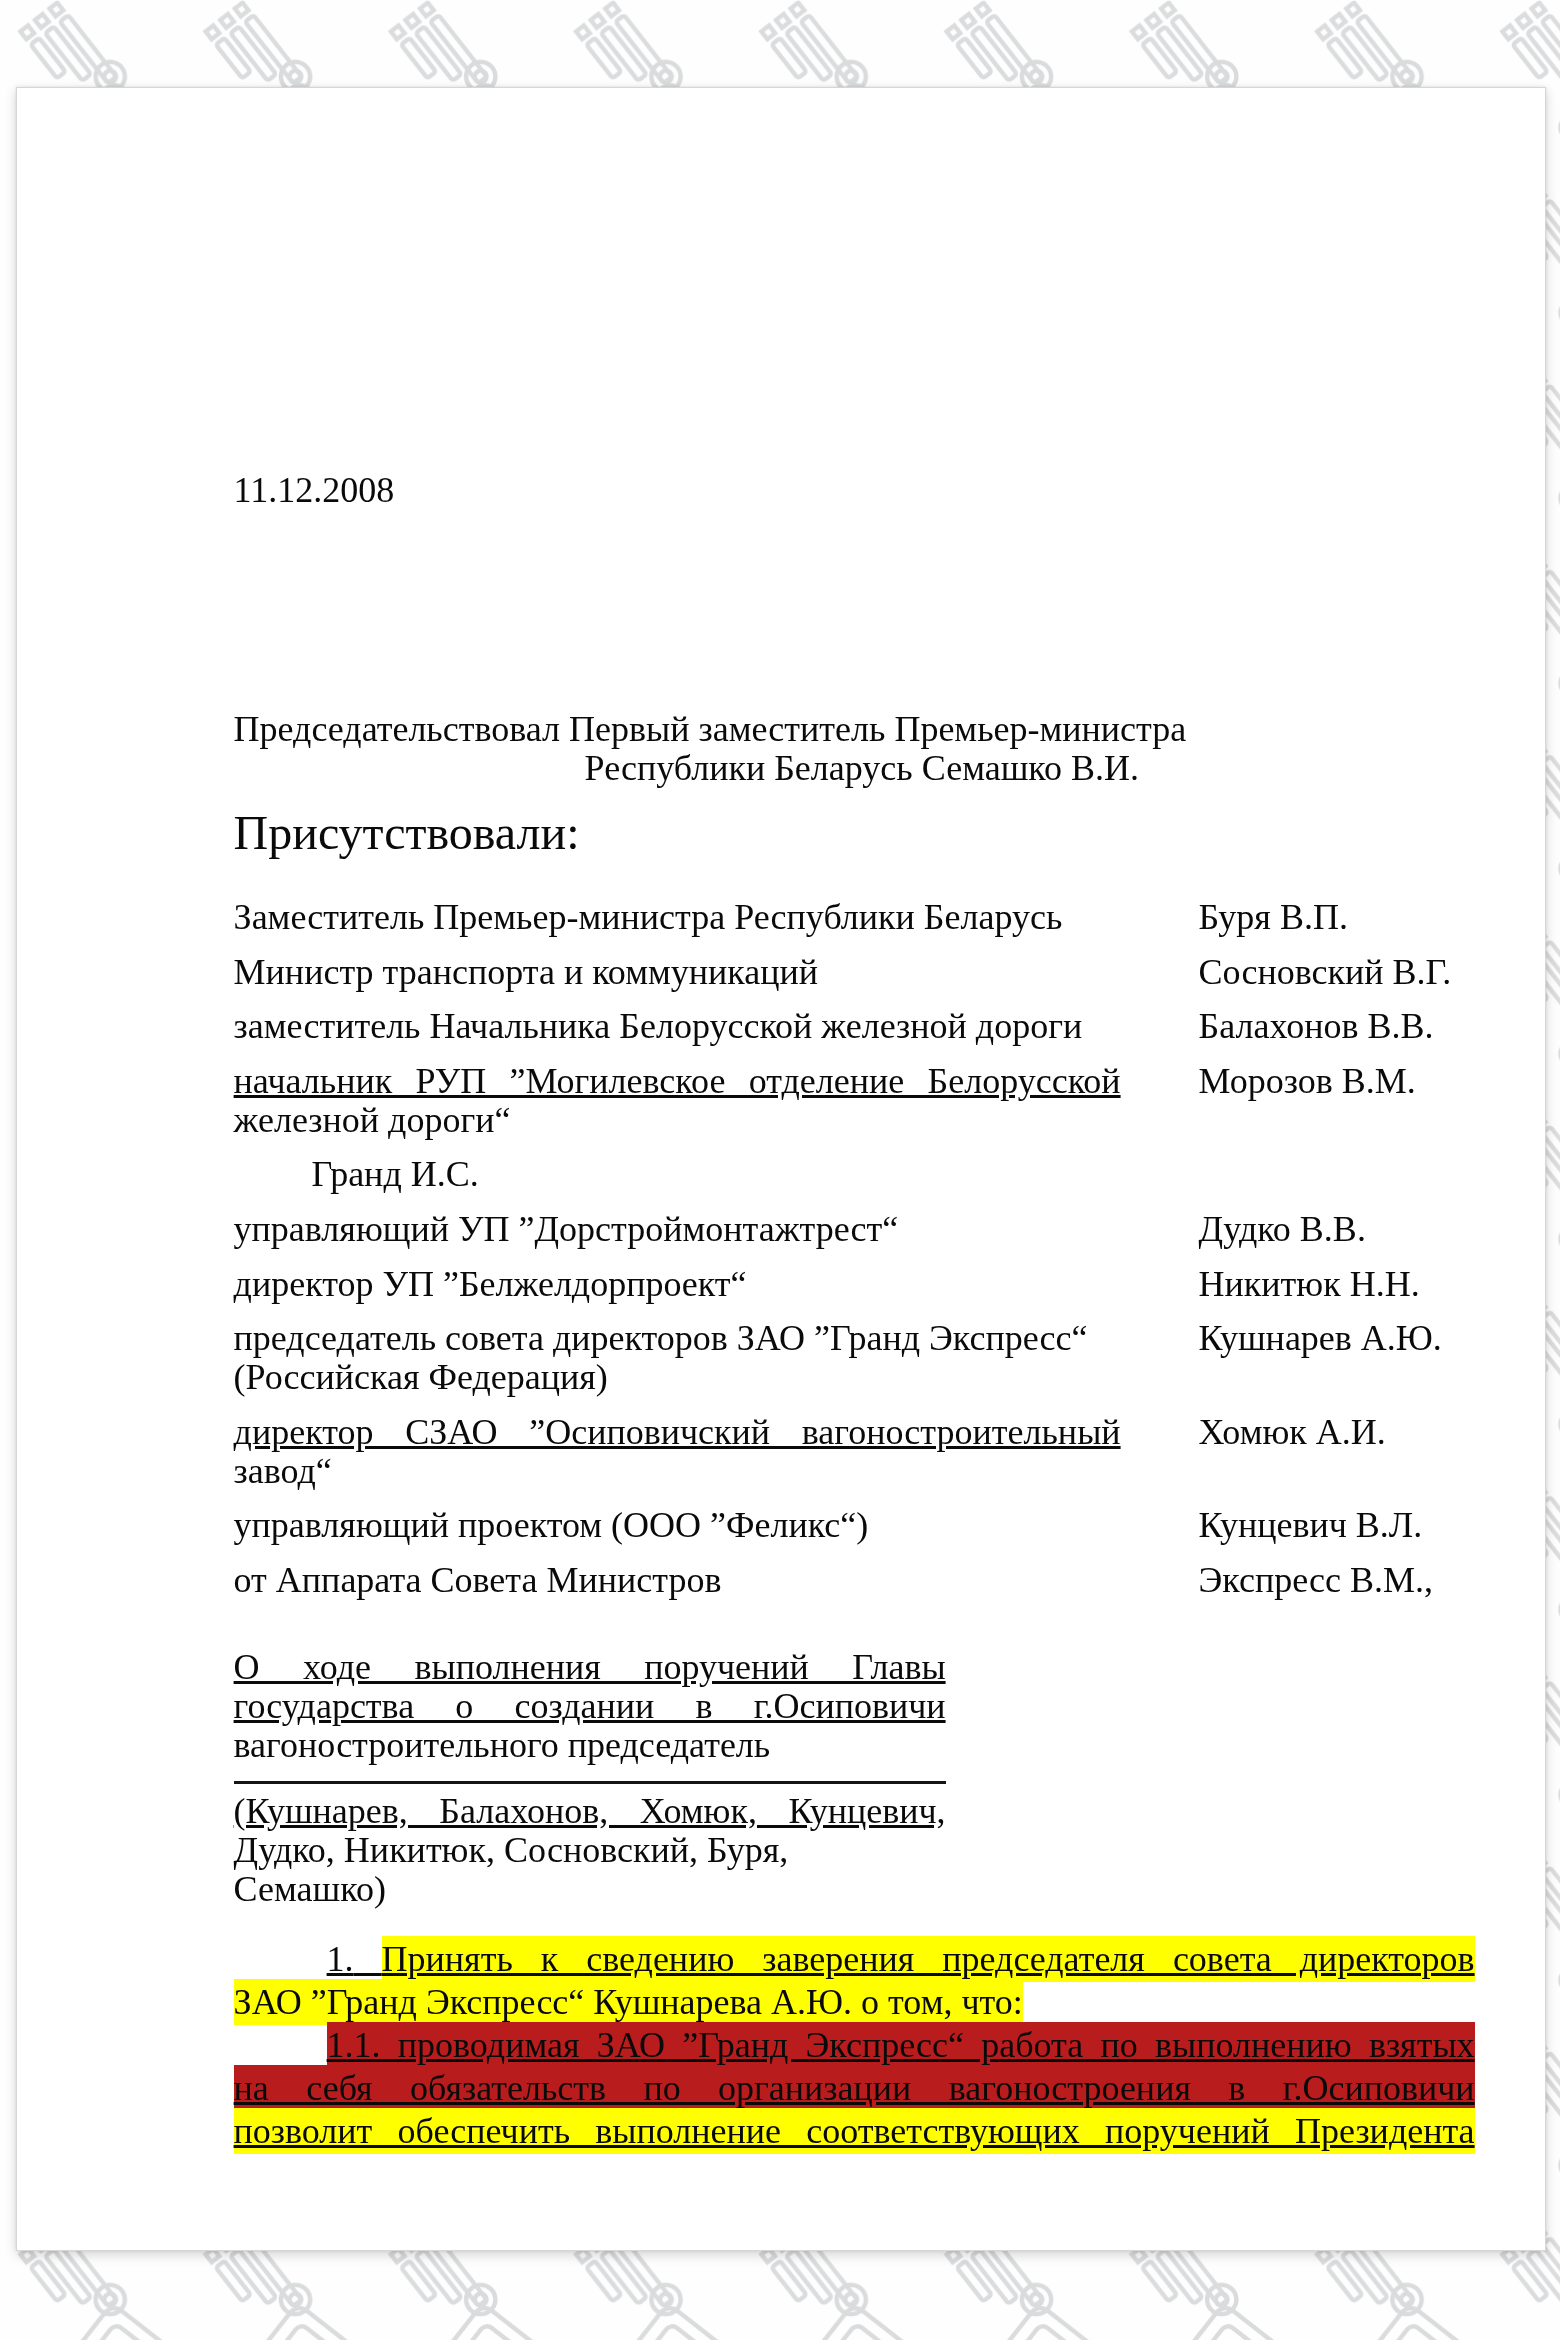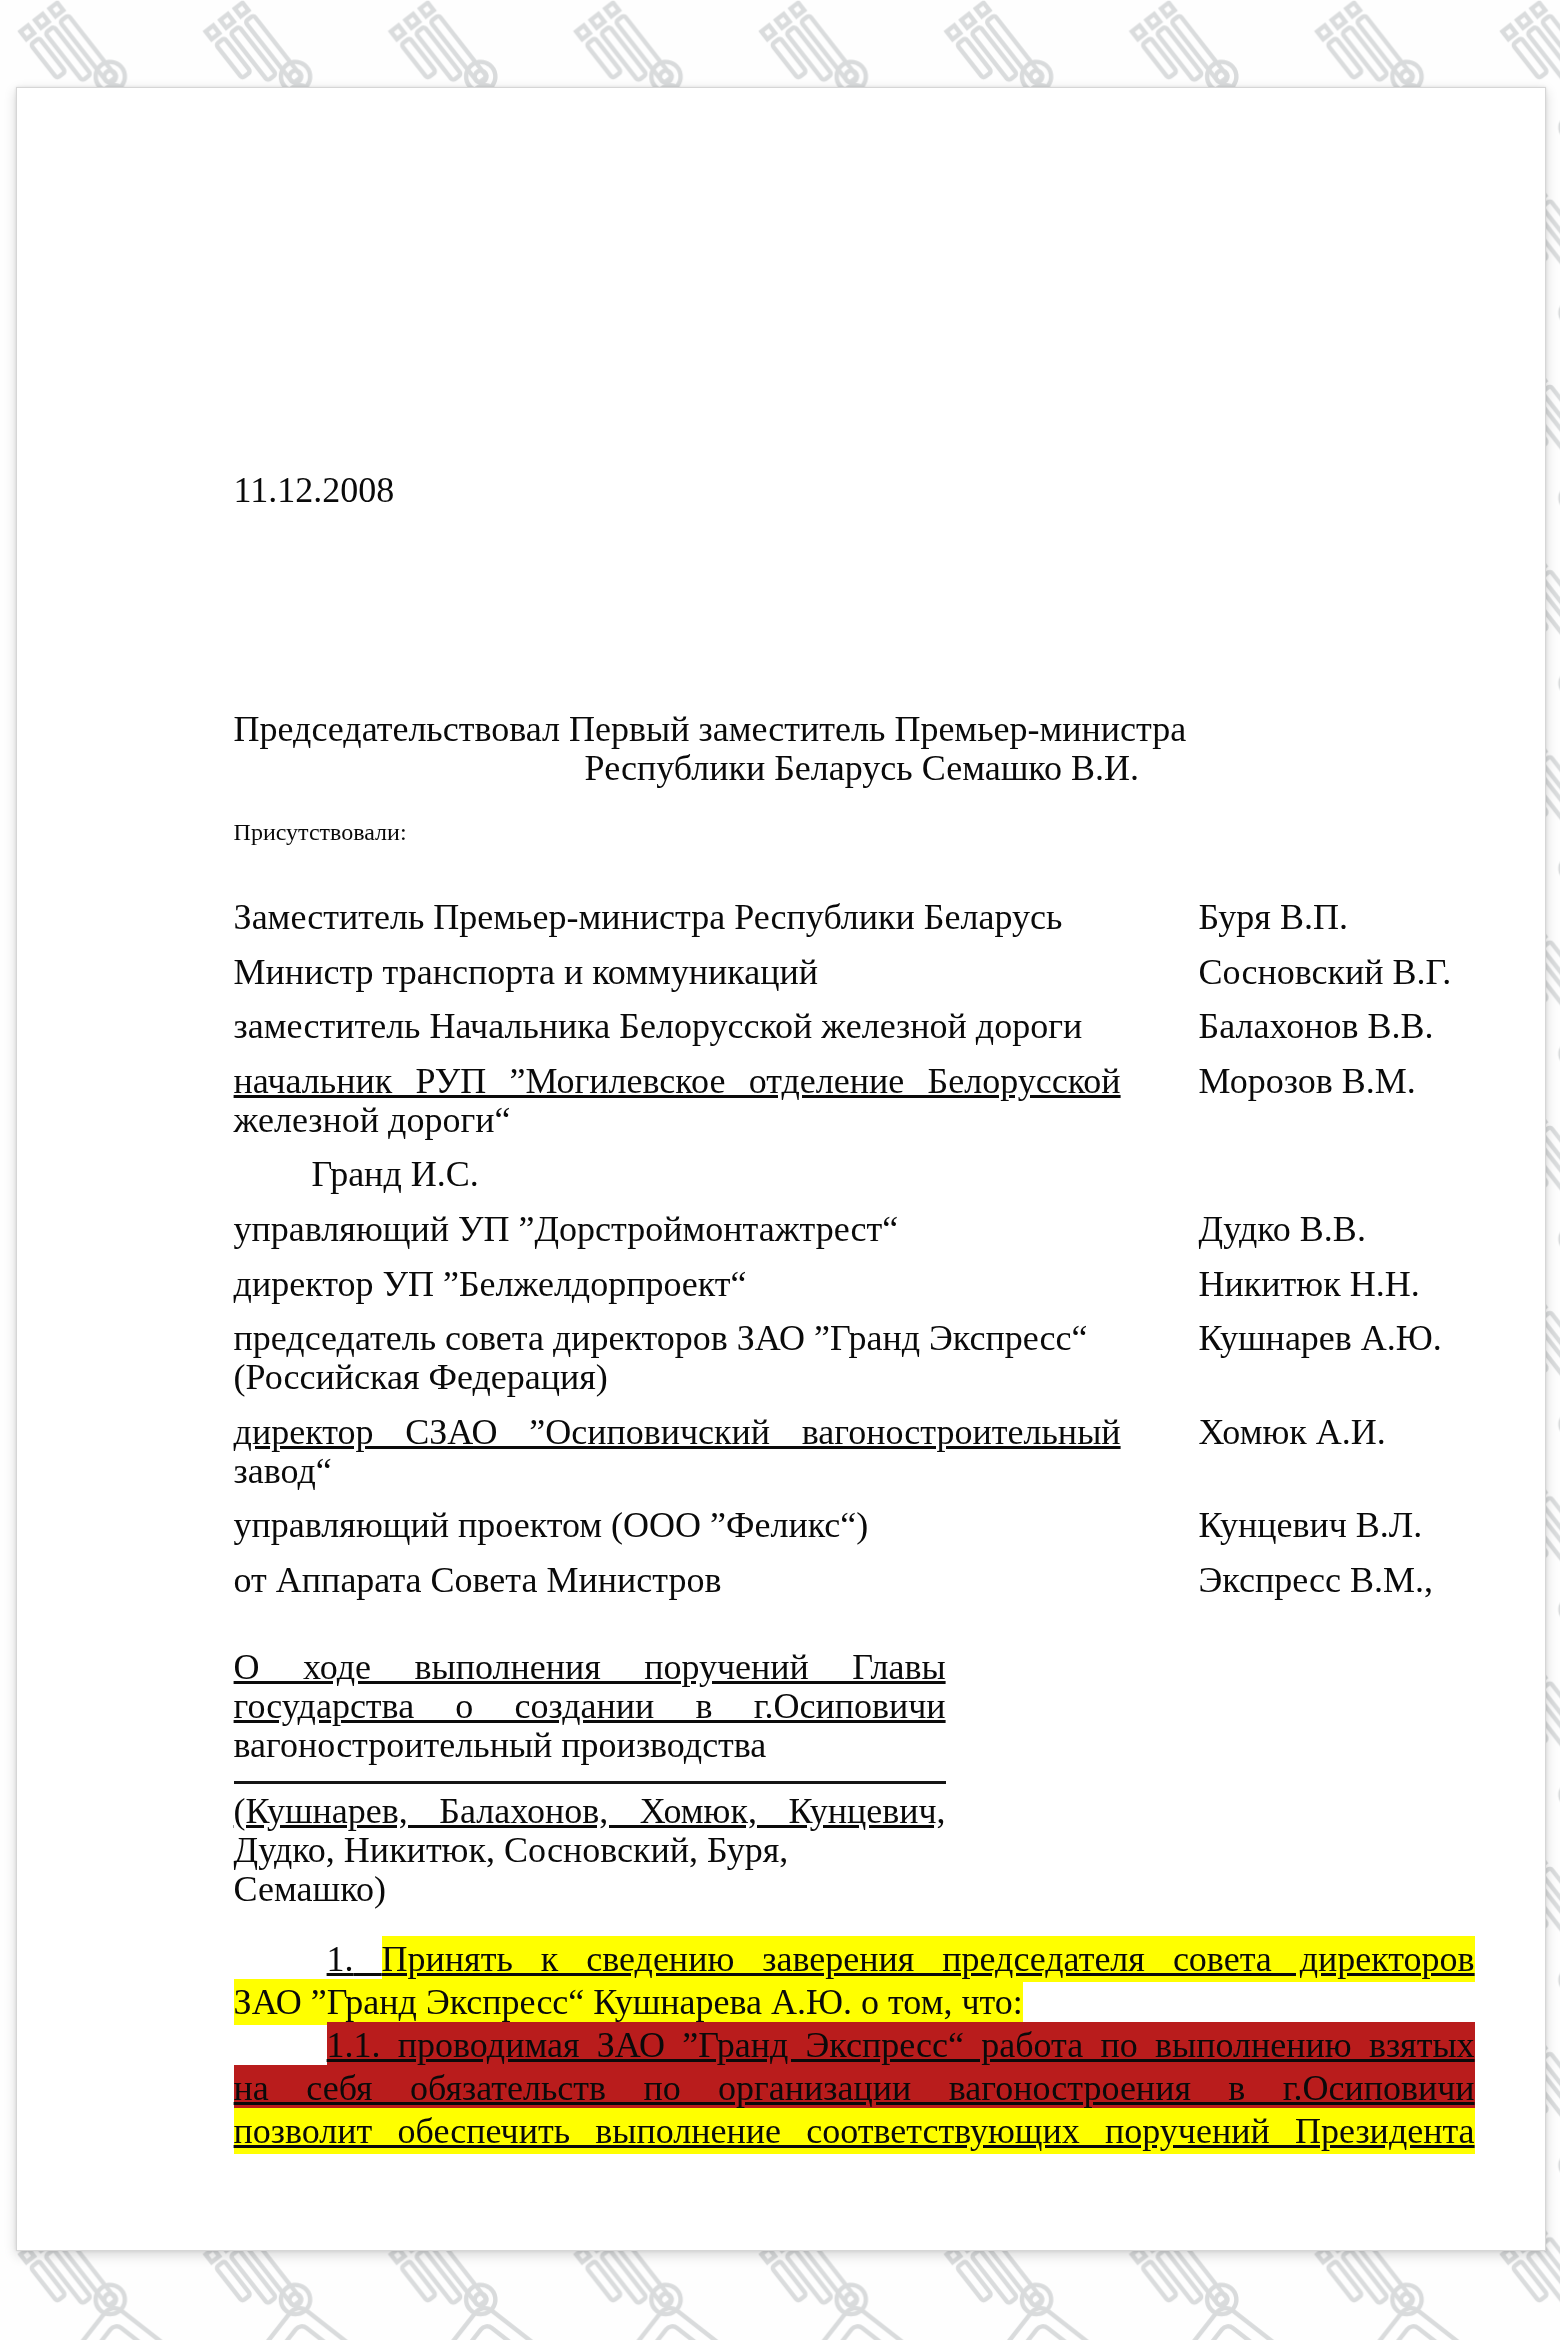--- a/index.html
+++ b/index.html
@@ -12,21 +12,21 @@
   .bg{position:absolute;left:0;top:0;width:1560px;height:2341px;}
   .sheet{
     position:absolute;left:15.6px;top:87px;width:1530px;height:2164px;
     background:#ffffff;border:1px solid #d6d6d6;box-sizing:border-box;
     box-shadow:0 3.9px 11.7px rgba(0,0,0,0.16), 0 0 2.9px rgba(0,0,0,0.10);
     padding:381px 70px 0 217px;
   }
   .date{font-size:36px;line-height:43px;}
   .chair{margin-top:198px;font-size:36px;line-height:39px;}
   .chair .ln2{margin-left:351px;}
-  .attlabel{margin-top:25px;font-size:24px;line-height:39px;}
+  .attlabel{margin-top:25px;font-size:48px;line-height:39px;}
   .attendees{margin-top:46px;}
   .att-row{display:flex;align-items:flex-start;margin-bottom:15.6px;}
   .pos{width:887px;font-size:36px;line-height:39px;}
   .name{margin-left:78px;width:276px;font-size:36px;line-height:39px;white-space:nowrap;}
   .l{display:block;}
   .just{text-align:justify;text-align-last:justify;text-decoration:underline;}
   .subject{
     margin-top:48px;width:712px;font-size:36px;line-height:39px;
     padding-bottom:16px;border-bottom:3.9px solid #151515;
   }
@@ -154,21 +154,21 @@
         <span class="l">от Аппарата Совета Министров</span>
       </div>
       <div class="name">Экспресс В.М.,</div>
     </div>
 
   </div>
 
   <div class="subject">
     <span class="l just">О ходе выполнения поручений Главы</span>
     <span class="l just">государства о создании в г.Осиповичи</span>
-    <span class="l">вагоностроительный производства</span>
+    <span class="l">вагоностроительного председатель</span>
   </div>
 
   <div class="participants">
     <span class="l just">(Кушнарев, Балахонов, Хомюк, Кунцевич,</span>
     <span class="l">Дудко, Никитюк, Сосновский, Буря, Семашко)</span>
   </div>
 
   <div class="resolution">
 
     <div>

